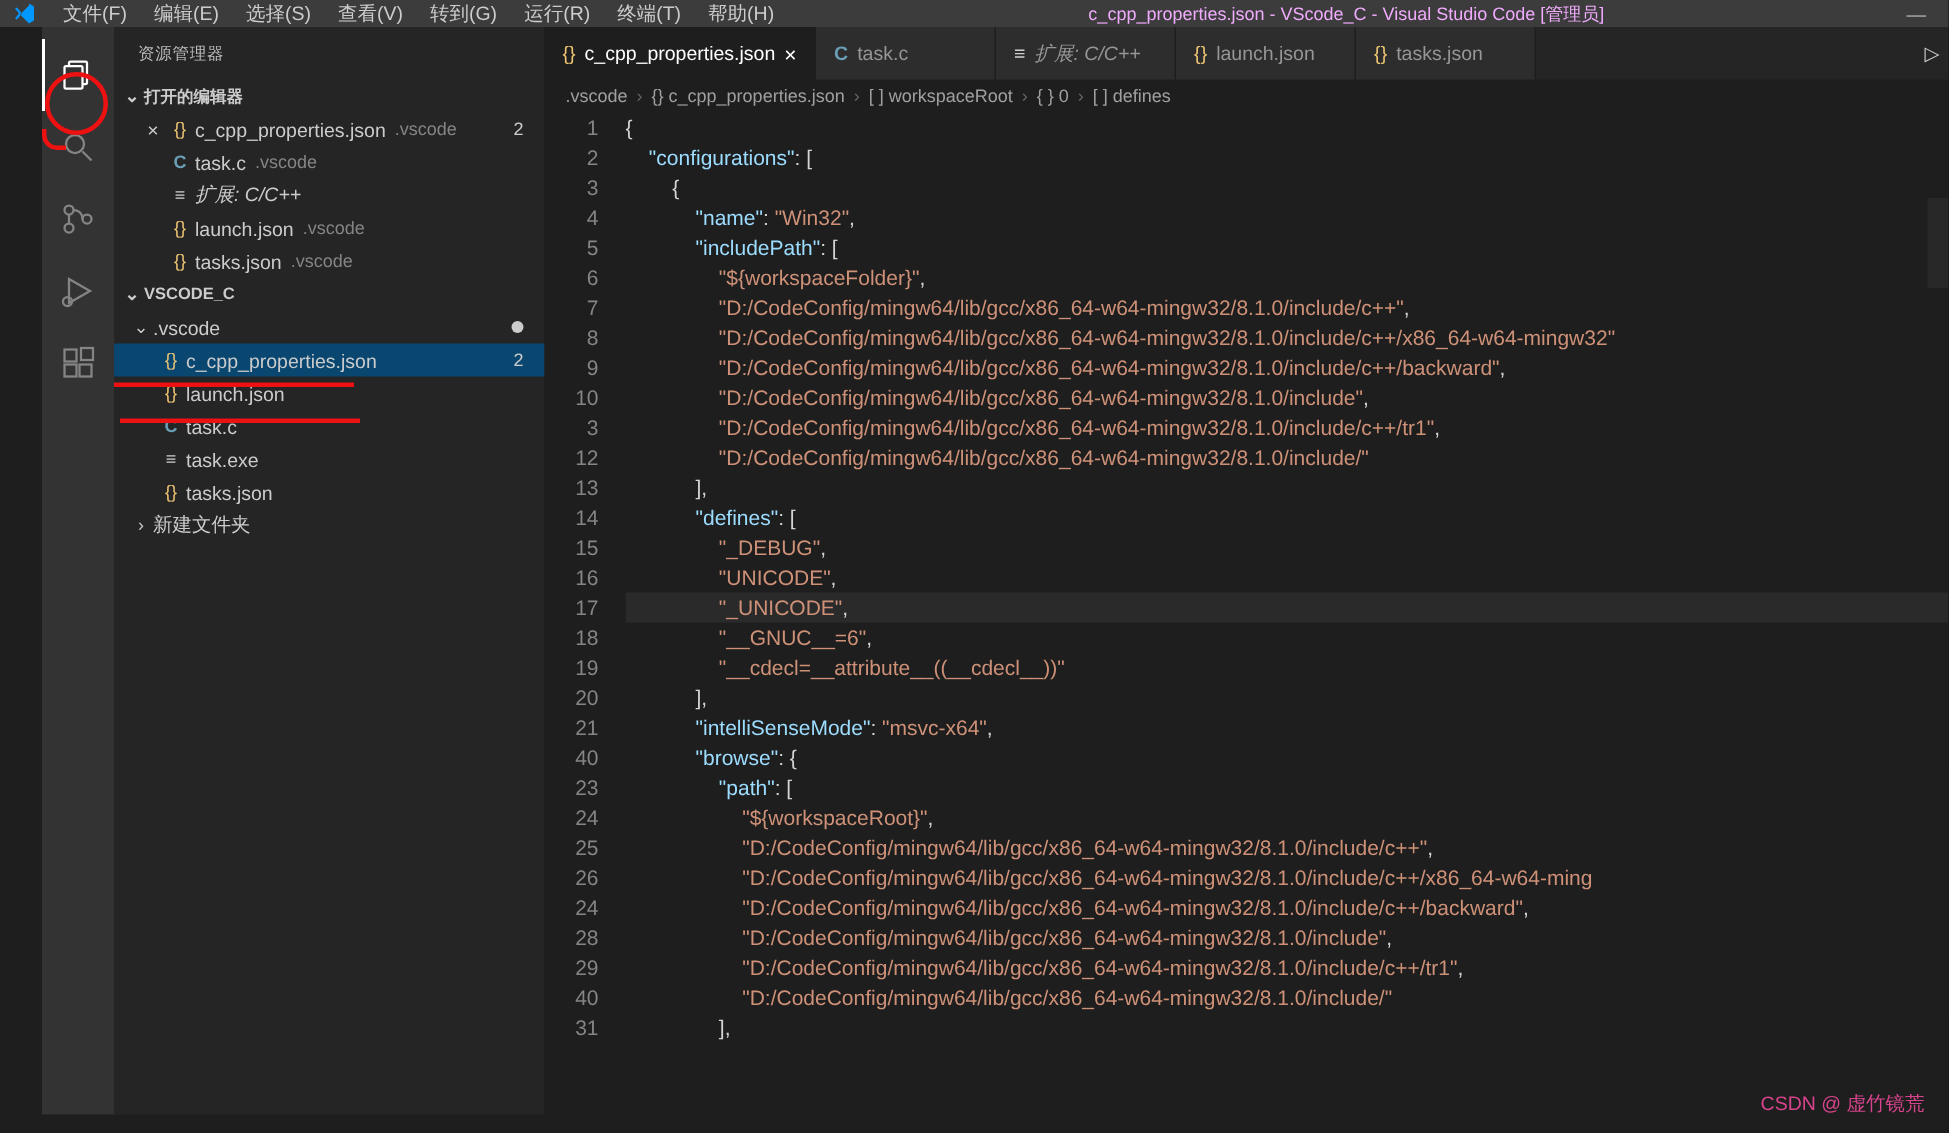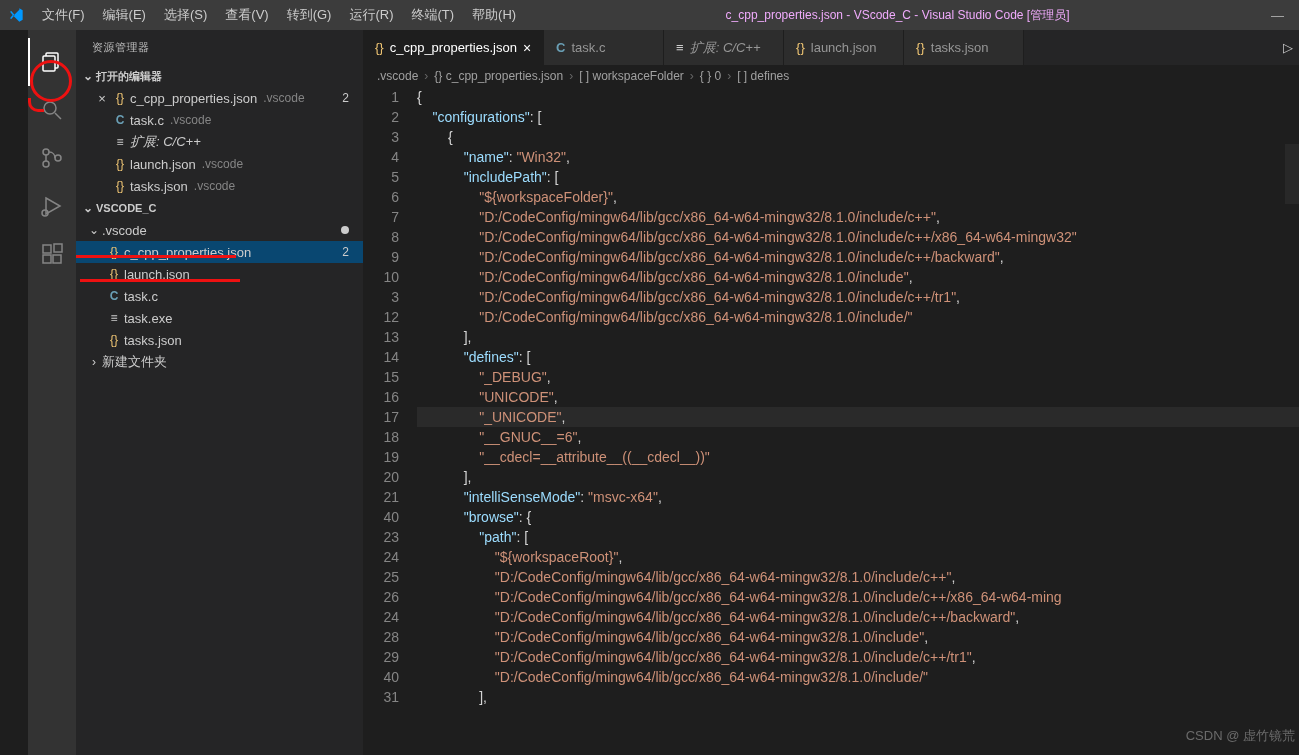--- a/index.html
+++ b/index.html
@@ -1,17 +1,17 @@
 <!DOCTYPE html>
 <html><head>
 <meta charset="utf-8">
 <style>
 * { margin: 0; padding: 0; box-sizing: border-box; font-family: "Segoe UI", "Microsoft YaHei", sans-serif; }
 body { background: #1e1e1e; color: #cccccc; font-size: 13px; overflow: hidden; width: 1299px; height: 755px; position: relative; }
-.titlebar { height: 30px; background: #3c3c3c; display: flex; align-items: center; padding: 0 8px; }
+.titlebar { height: 18px; background: #3c3c3c; display: flex; align-items: center; padding: 0 8px; }
 .vs-logo { width: 16px; height: 16px; margin-right: 10px; }
 .menu { display: flex; gap: 2px; }
 .menu-item { padding: 4px 8px; cursor: pointer; color: #cccccc; }
 .title-text { flex: 1; text-align: center; color: #f0abfc; font-size: 12px; }
 .win-controls { display: flex; gap: 20px; padding-right: 10px; }
 .win-btn { width: 10px; cursor: pointer; opacity: 0.8; }
 .main { display: flex; height: calc(100% - 30px); padding-left: 28px; }
 .activity-bar { width: 48px; background: #333333; display: flex; flex-direction: column; align-items: center; padding-top: 8px; position: relative; }
 .activity-item { width: 48px; height: 48px; display: flex; align-items: center; justify-content: center; cursor: pointer; color: #858585; position: relative; }
 .activity-item.active { color: #ffffff; }
@@ -46,21 +46,21 @@
 .gutter div { height: 20px; }
 .code { flex: 1; white-space: pre; color: #d4d4d4; overflow: hidden; }
 .code div { height: 20px; }
 .tok-brace { color: #d4d4d4; }
 .tok-key { color: #9cdcfe; }
 .tok-str { color: #ce9178; }
 .tok-punct { color: #d4d4d4; }
 .hl-line { background: #2a2a2a; }
 .red-underline { position: absolute; left: 76px; top: 255px; width: 160px; height: 3px; background: #ee1111; pointer-events: none; z-index: 5; }
 .red-underline2 { position: absolute; left: 80px; top: 279px; width: 160px; height: 3px; background: #ee1111; pointer-events: none; z-index: 5; }
-.watermark { position: absolute; right: 4px; bottom: 10px; color: #737373; font-size: 13px; opacity: 0.9; }
+.watermark { position: absolute; right: 16px; bottom: 10px; color: #ec4899; font-size: 13px; opacity: 0.9; }
 .minimap { position:absolute; right:0; top:57px; width:14px; height: 60px; background: rgba(200,200,200,0.06);}
 svg { display: block; }
 </style>
 </head>
 <body>
 
 <div class="titlebar">
   <svg class="vs-logo" viewBox="0 0 24 24">
       <path fill="#0098ff" d="M17 2l5 3v14l-5 3-9-9 9-9zM3 7l4 5-4 5 2 1 5-6-5-6-2 1z"></path>
     </svg>
@@ -221,21 +221,21 @@
           <span class="icon icon-json">{}</span>
           <span>tasks.json</span>
         </div>
         <div class="tab-overflow">▷</div>
       </div>
     <div class="breadcrumb" id="breadcrumb">
         <span>.vscode</span>
         <span class="sep">›</span>
         <span>{} c_cpp_properties.json</span>
         <span class="sep">›</span>
-        <span>[ ] workspaceFolder</span>
+        <span>[ ] workspaceRoot</span>
         <span class="sep">›</span>
         <span>{ } 0</span>
         <span class="sep">›</span>
         <span>[ ] defines</span>
       </div>
     <div class="editor">
       <div class="gutter" id="gutter">
           <div>1</div>
           <div>2</div>
           <div>3</div>

